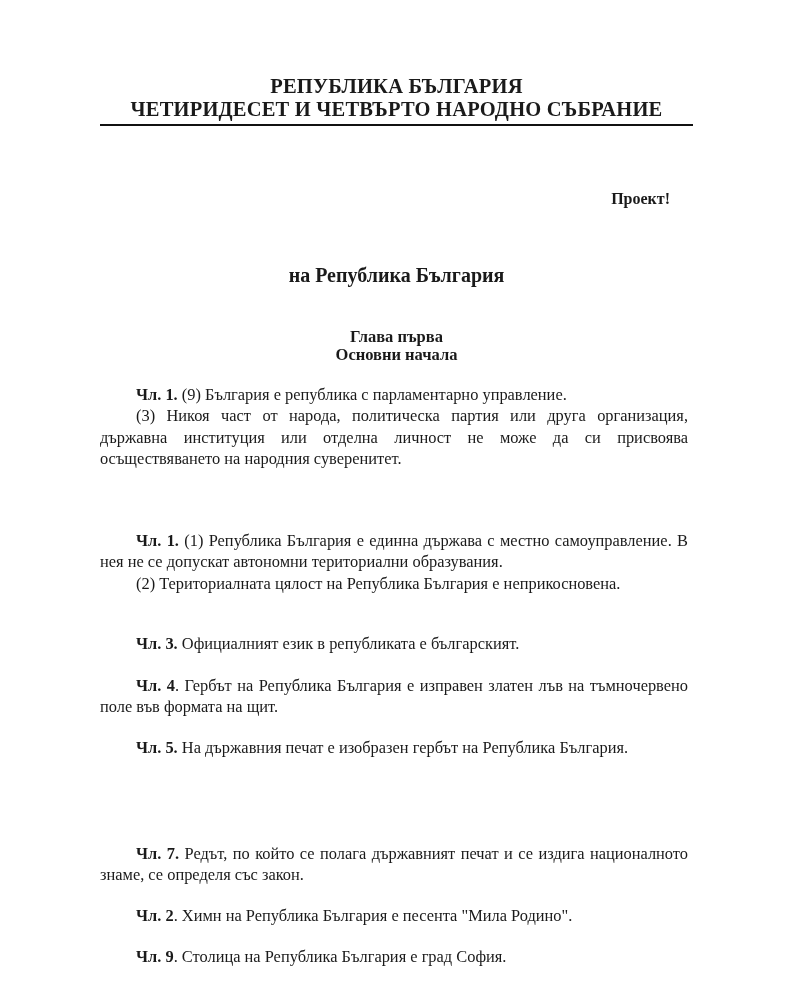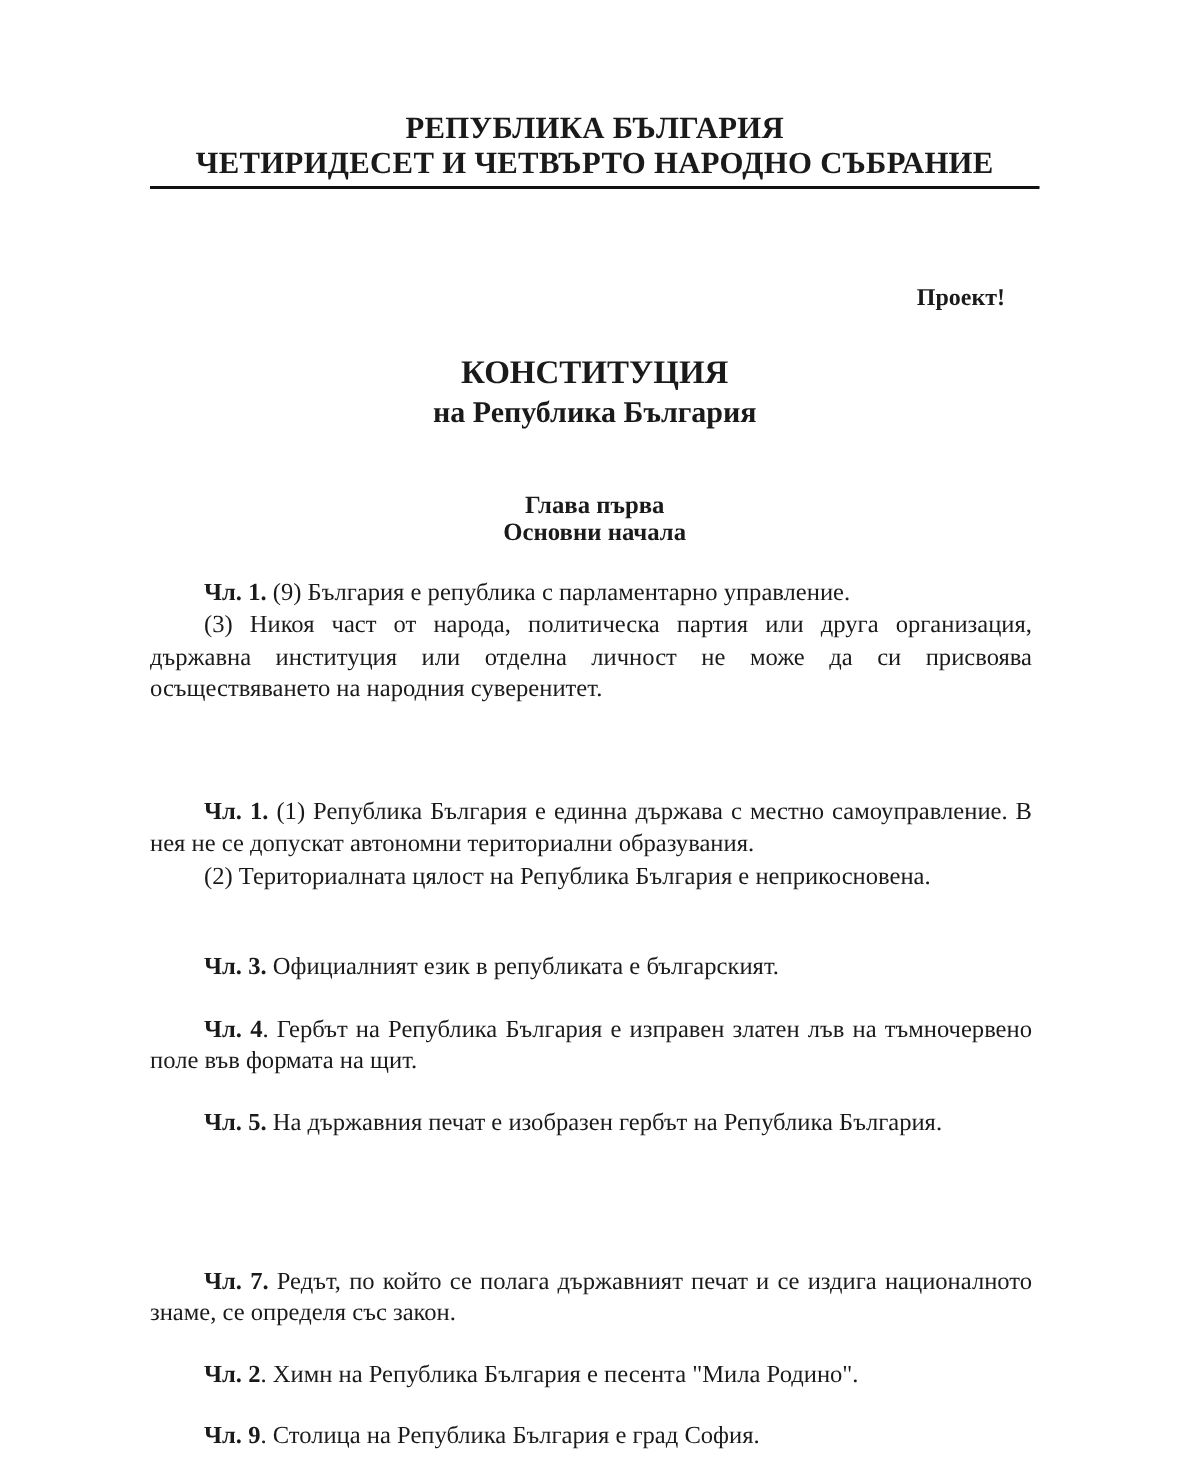--- a/index.html
+++ b/index.html
@@ -33,21 +33,20 @@
 </style>
 </head>
 <body>
 
 <div class="page">
   <div class="hdr hdr1">РЕПУБЛИКА БЪЛГАРИЯ</div>
   <div class="hdr hdr2">ЧЕТИРИДЕСЕТ И ЧЕТВЪРТО НАРОДНО СЪБРАНИЕ</div>
   <div class="rule"></div>
   <div class="draft">Проект!</div>
 
-  <div class="title title1">КОНСТИТУЦИЯ</div>
   <div class="title title2">на Република България</div>
   <div class="title ch2">Основни начала</div>
   <div class="title ch1">Глава първа</div>
 
   <div class="body" style="top:384px">
     <p class="para last"><span class="art-num">Чл. 1.</span> <span>(9) България е република с парламентарно управление.</span></p>
     <p class="para last">(3) Никоя част от народа, политическа партия или друга организация, държавна институция или отделна личност не може да си присвоява осъществяването на народния суверенитет.</p>
   </div>
 
   <div class="body" style="top:530px">

